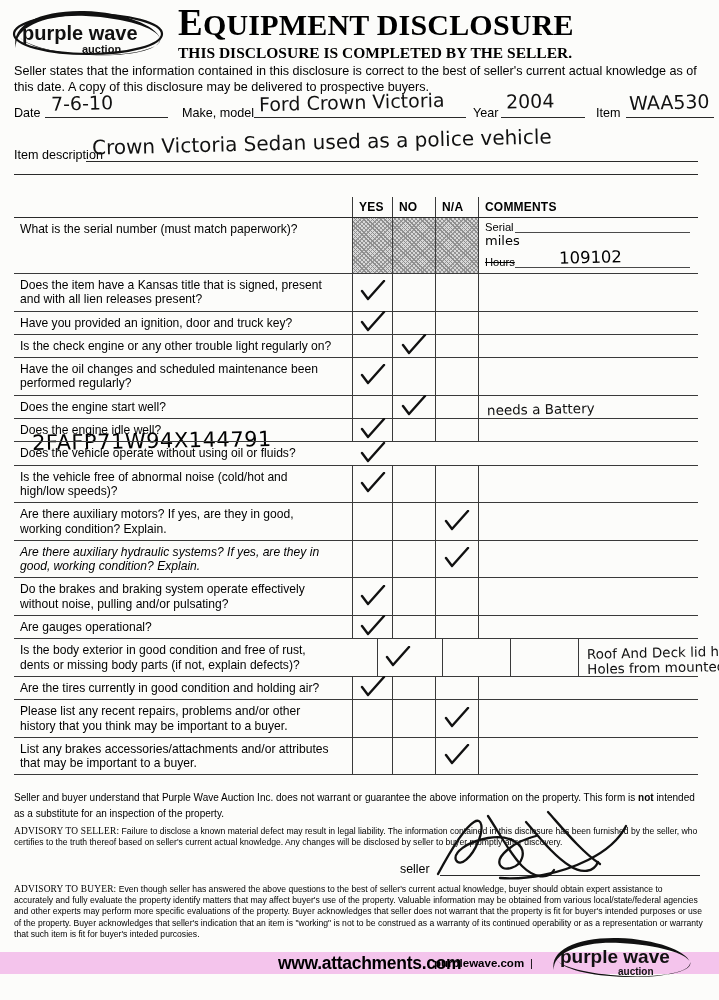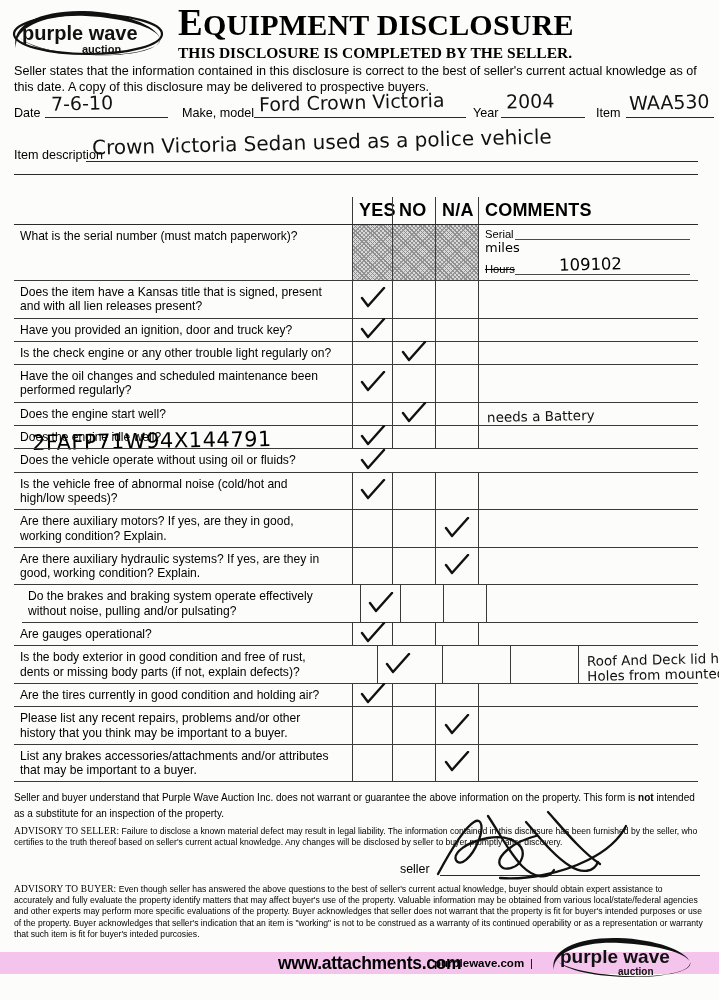--- a/index.html
+++ b/index.html
@@ -55,21 +55,21 @@
   }
   .tc{
     box-sizing:border-box;border-left:1.2px solid #3a3a3a;position:relative;
   }
   .c-yes{width:40px;}
   .c-no{width:43px;}
   .c-na{width:43px;}
   .c-com{flex:1;}
   .trow.head .tq{font-weight:bold;}
   .hdr-txt{
-    font-size:18px;font-weight:bold;padding:3px 0 3px 6px;letter-spacing:.2px;
+    font-size:12px;font-weight:bold;padding:3px 0 3px 6px;letter-spacing:.2px;
   }
   .hatch{
     background-image:
       repeating-linear-gradient(45deg,#8d8d8d 0 1px,transparent 1px 3px),
       repeating-linear-gradient(-45deg,#9a9a9a 0 1px,transparent 1px 3px);
     background-color:#d8d8d8;
   }
 
   
   .chk{
@@ -338,34 +338,34 @@
           <div class="tc c-no"></div>
           <div class="tc c-na">
             <span class="chk">
               <svg width="26" height="22" viewBox="0 0 26 22">
                 <path d="M2,11 L8,19 L24,1" fill="none" stroke="#111" stroke-width="2.4" stroke-linecap="round" stroke-linejoin="round"></path>
               </svg>
             </span>
           </div>
           <div class="tc c-com"></div>
         </div>
-        <div class="trow" style="min-height: 34px;">
+        <div class="trow" style="min-height: 34px; font-style: italic;">
           <div class="tq">Are there auxiliary hydraulic systems? If yes, are they in good, working condition? Explain.</div>
           <div class="tc c-yes"></div>
           <div class="tc c-no"></div>
           <div class="tc c-na">
             <span class="chk">
               <svg width="26" height="22" viewBox="0 0 26 22">
                 <path d="M2,11 L8,19 L24,1" fill="none" stroke="#111" stroke-width="2.4" stroke-linecap="round" stroke-linejoin="round"></path>
               </svg>
             </span>
           </div>
           <div class="tc c-com"></div>
         </div>
-        <div class="trow" style="min-height: 34px; margin-left: 8px;">
+        <div class="trow" style="min-height: 34px;">
           <div class="tq">Do the brakes and braking system operate effectively without noise, pulling and/or pulsating?</div>
           <div class="tc c-yes">
             <span class="chk">
               <svg width="26" height="22" viewBox="0 0 26 22">
                 <path d="M2,11 L8,19 L24,1" fill="none" stroke="#111" stroke-width="2.4" stroke-linecap="round" stroke-linejoin="round"></path>
               </svg>
             </span>
           </div>
           <div class="tc c-no"></div>
           <div class="tc c-na"></div>

